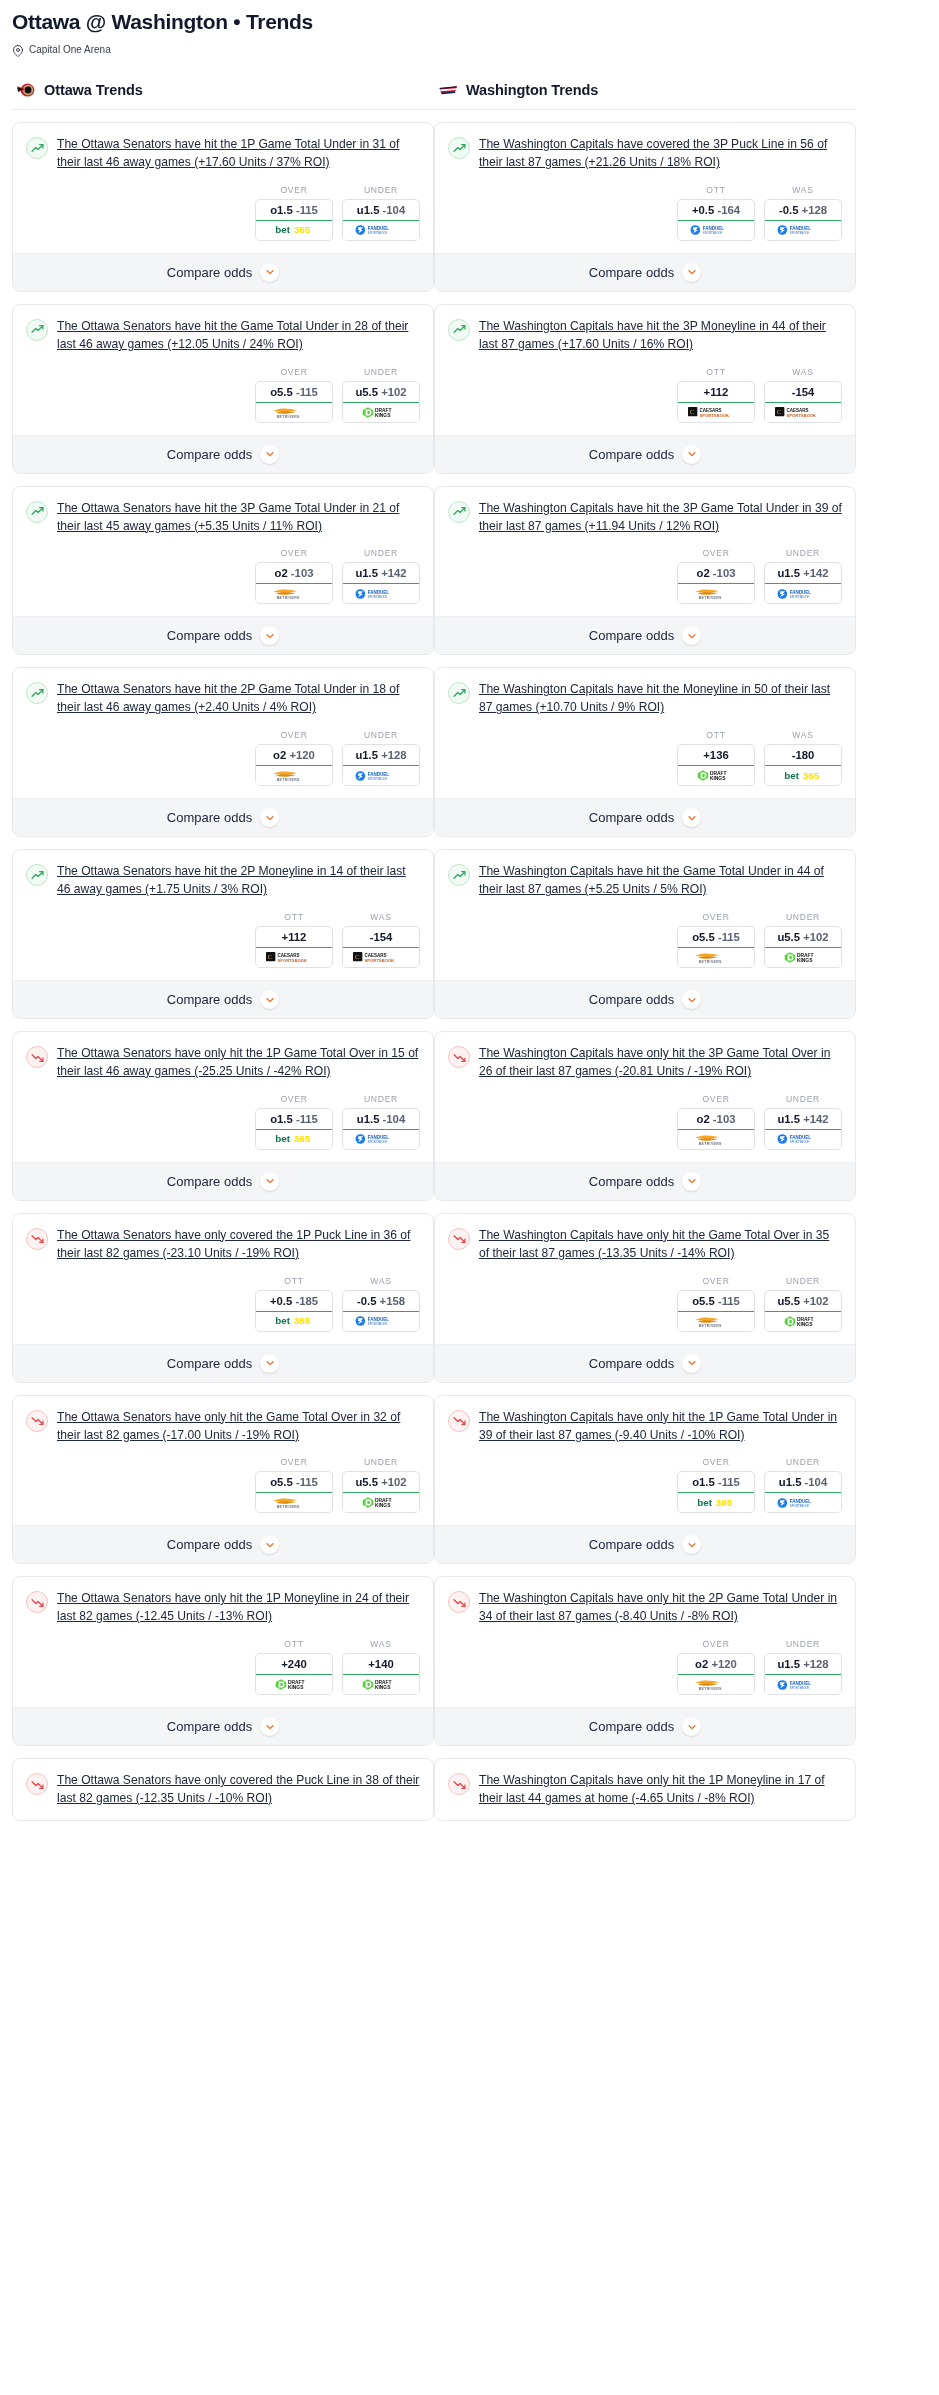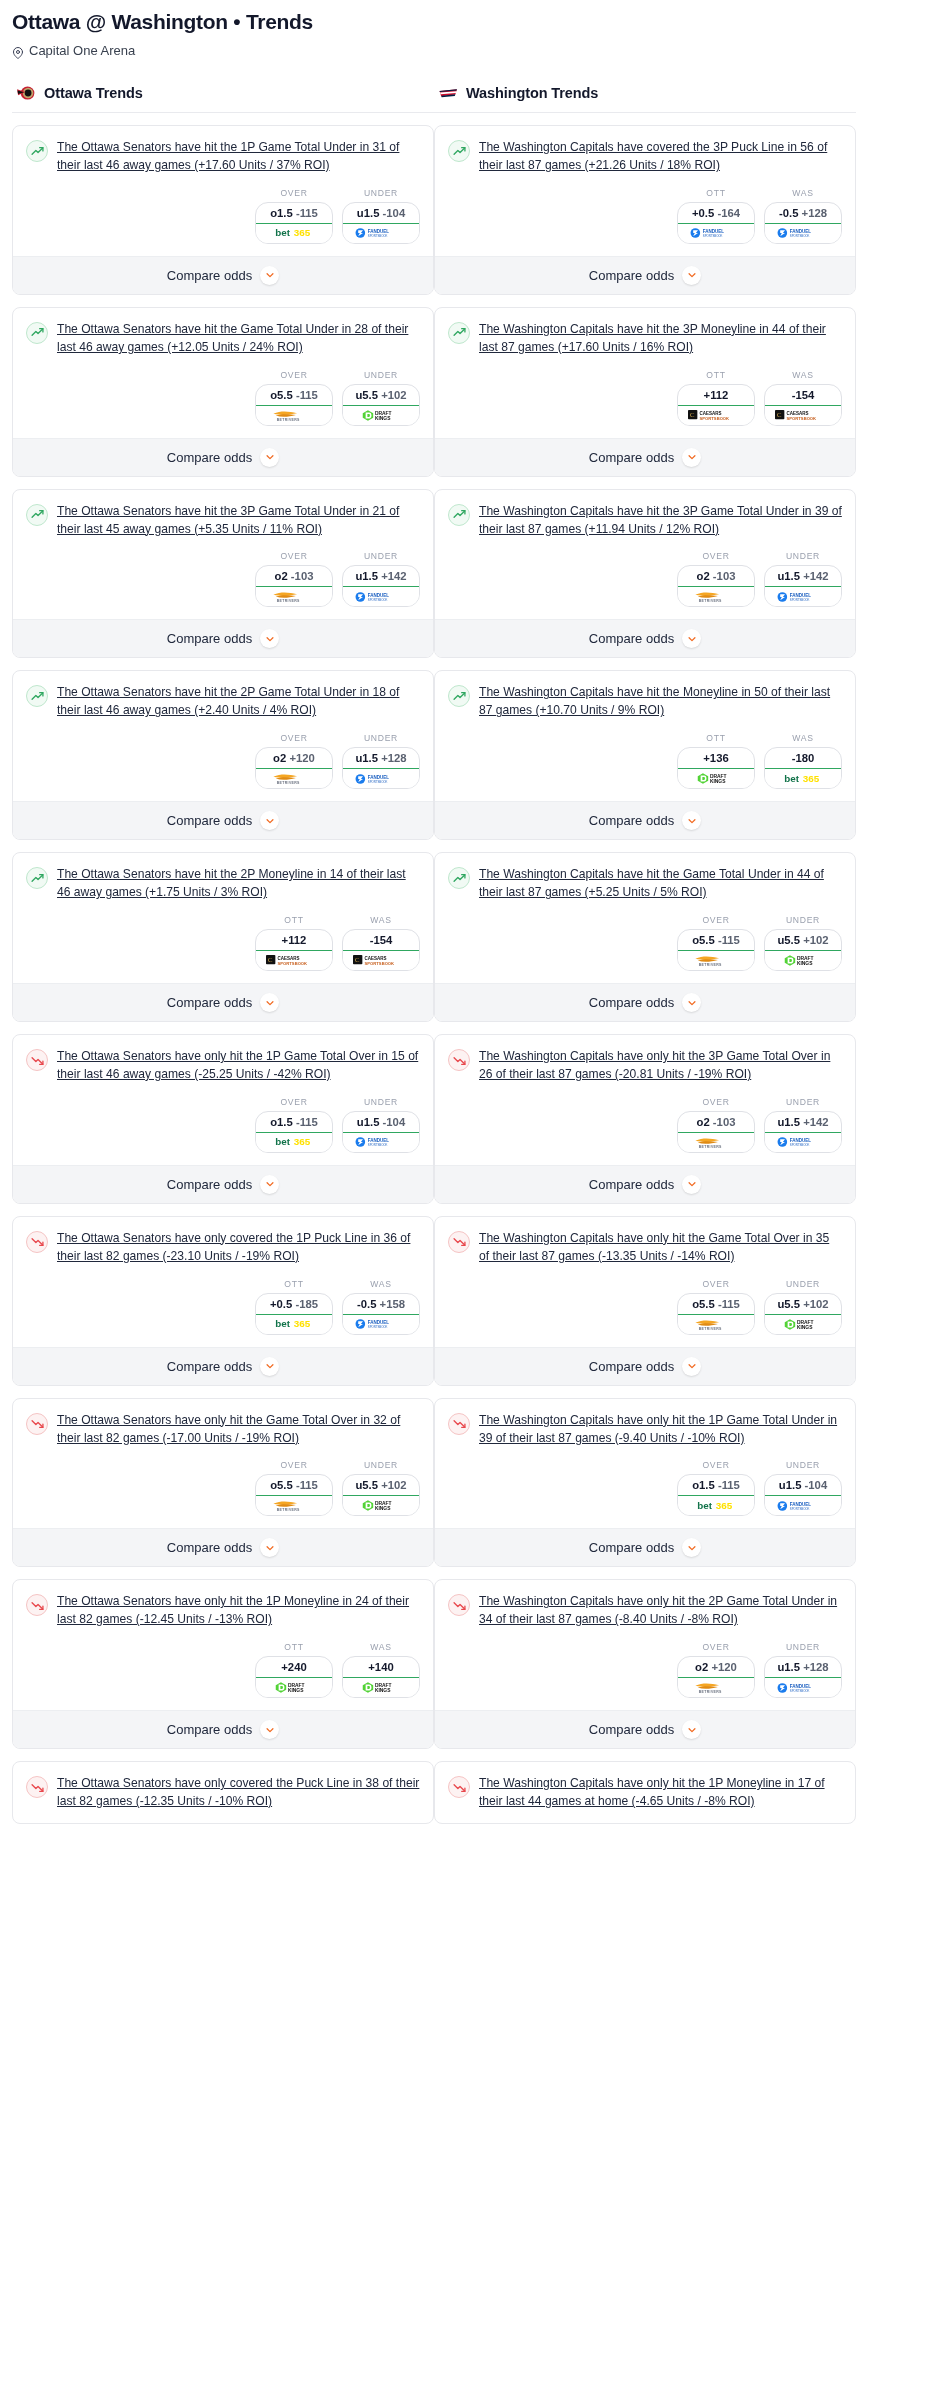--- a/index.html
+++ b/index.html
@@ -21,21 +21,21 @@
     color: #13182b;
     line-height: 1.15;
   }
   .venue-row {
     display: flex;
     align-items: center;
     gap: 5px;
     margin-top: 9px;
   }
   .venue-icon { width: 12px; height: 12px; display: block; color: #3c4257; }
-  .venue-text { font-size: 13px; color: #39414f; }
+  .venue-text { font-size: 10px; color: #39414f; }
 
   
   .columns {
     display: flex;
     padding: 0 12px;
     margin-top: 22px;
     align-items: flex-start;
   }
   .column { flex: 1 1 0; min-width: 0; }
 
@@ -89,21 +89,21 @@
   .odds-label {
     font-size: 8.6px;
     letter-spacing: 0.7px;
     color: #9aa0ae;
     text-align: center;
     margin-bottom: 4px;
     text-transform: uppercase;
   }
   .odds-box {
     border: 1px solid #dfe1e6;
-    border-radius: 13px;
+    border-radius: 5px;
     overflow: hidden;
     background: #fff;
   }
   .odds-value {
     border-bottom: 1px solid #2fa760;
     padding: 4px 2px 4px 2px;
     text-align: center;
     font-size: 11.3px;
     font-weight: bold;
     white-space: nowrap;

